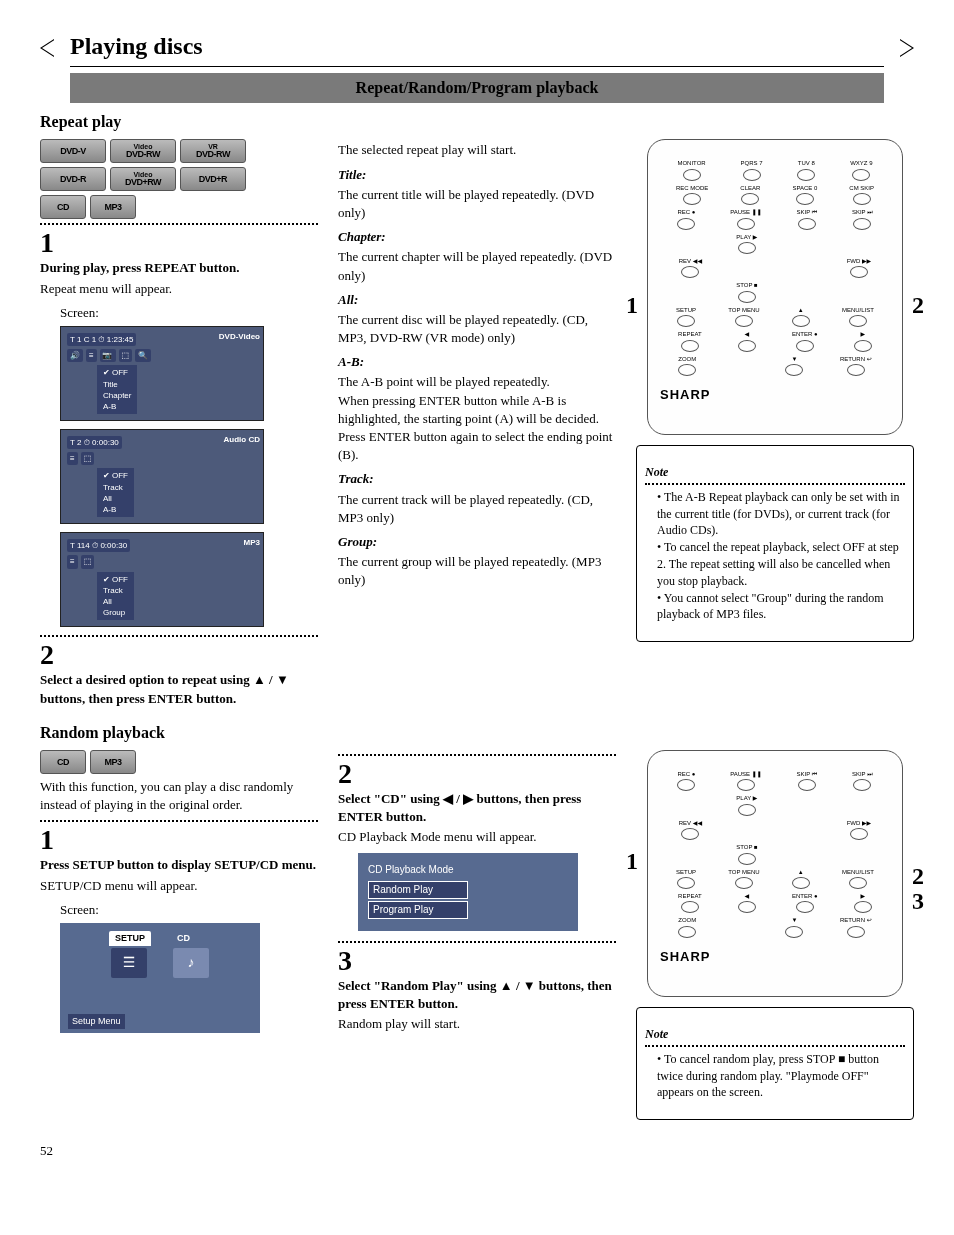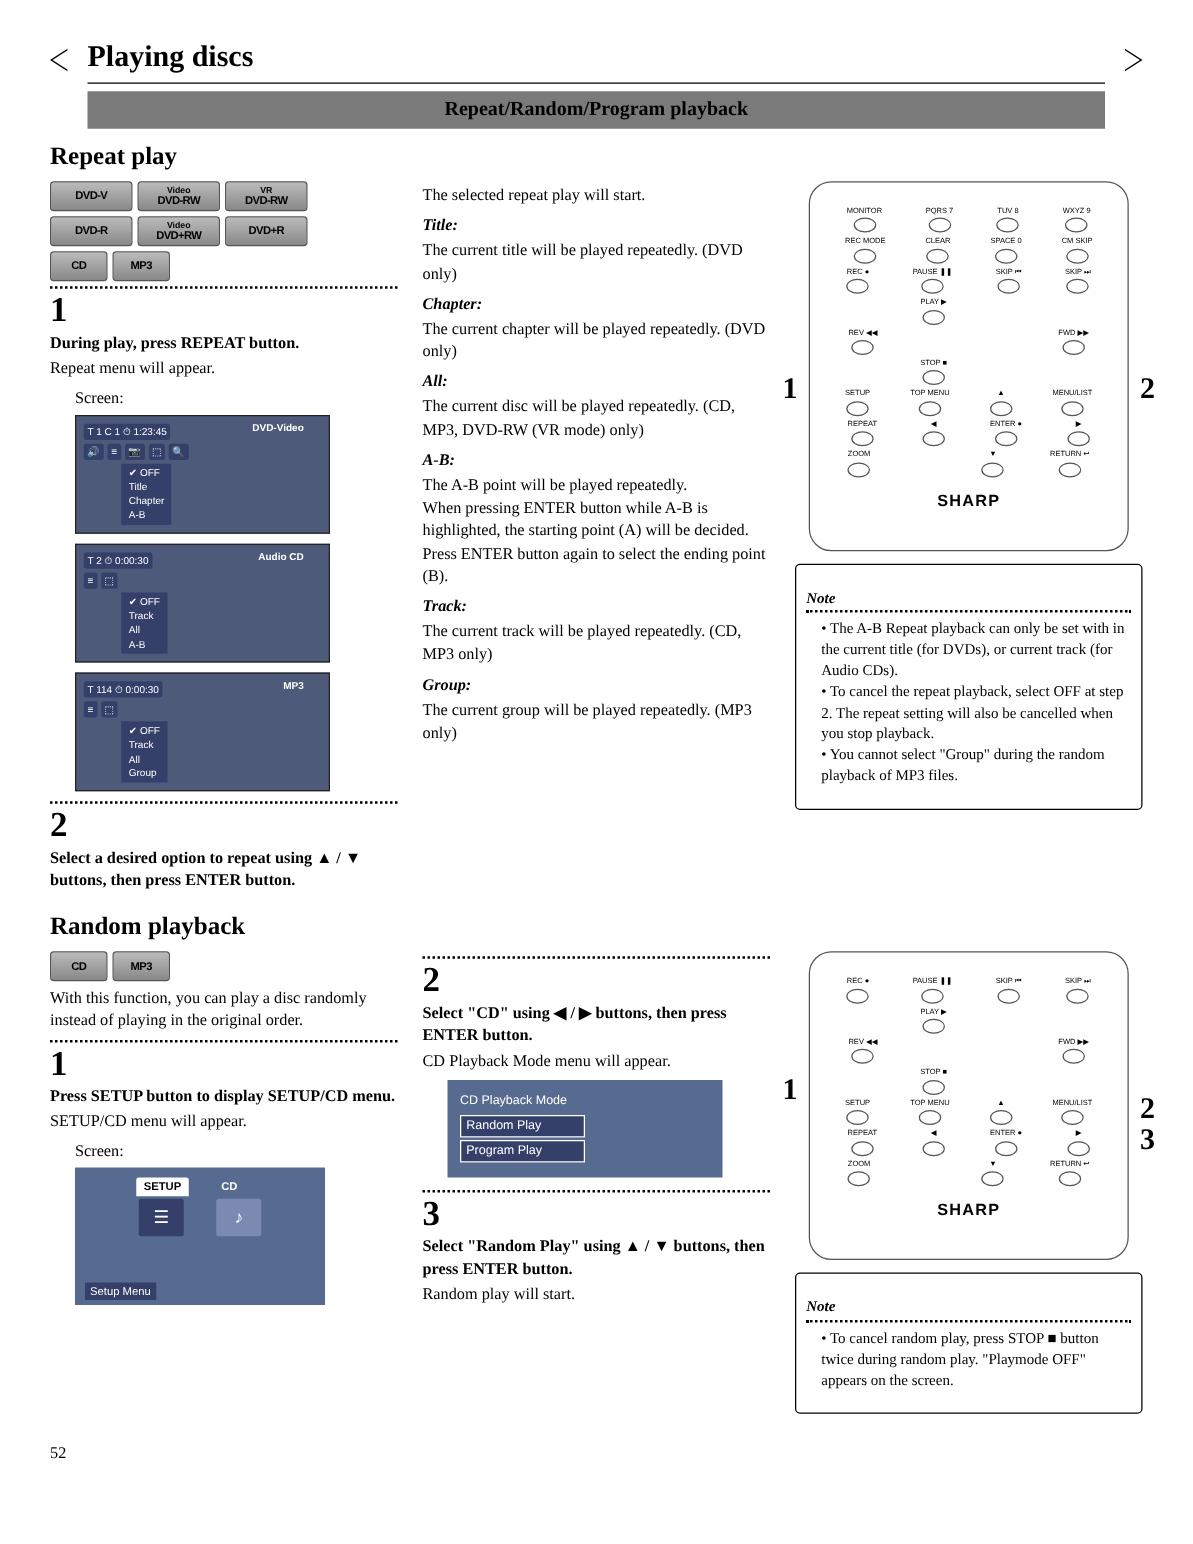--- a/index.html
+++ b/index.html
@@ -78,21 +78,21 @@
   }
   .columns {
     display: flex;
     gap: 20px;
   }
   .col {
     flex: 1;
     min-width: 0;
   }
   h3.section {
-    font-size: 20px;
+    font-size: 16px;
     margin: 4px 0 6px 0;
   }
   .badge-row {
     display: flex;
     flex-wrap: wrap;
     gap: 4px;
     margin-bottom: 4px;
   }
   .badge {
     display: inline-flex;
@@ -136,21 +136,21 @@
     padding: 6px;
     margin: 0 0 8px 20px;
     font-family: Arial, sans-serif;
     font-size: 8px;
     color: #fff;
     position: relative;
     min-height: 70px;
   }
   .osd .tag {
     position: absolute;
-    top: 4px; right: 20px;
+    top: 4px; right: 3px;
     font-weight: bold;
     font-size: 8px;
   }
   .osd .icons {
     display: flex;
     gap: 3px;
     margin-bottom: 3px;
     align-items: flex-end;
   }
   .osd .icons span { background: #34406a; padding: 1px 3px; border-radius: 2px; }
@@ -164,21 +164,21 @@
   .osd .menu .sel::before { content: "✔ "; }
   .term { font-weight: bold; margin: 6px 0 1px 0; font-style: italic; }
   .remote {
     border: 1px solid #555;
     border-radius: 18px;
     padding: 16px 12px 30px 12px;
     width: 230px;
     margin: 0 auto 10px auto;
     font-family: Arial, sans-serif;
     font-size: 7px;
-    text-align: center;
+    text-align: left;
     position: relative;
     background: #fefefe;
   }
   .remote .logo {
     font-weight: bold;
     font-size: 13px;
     letter-spacing: 1px;
     margin-top: 10px;
   }
   .remote-row { display: flex; justify-content: space-around; margin: 3px 0; align-items: center; }

